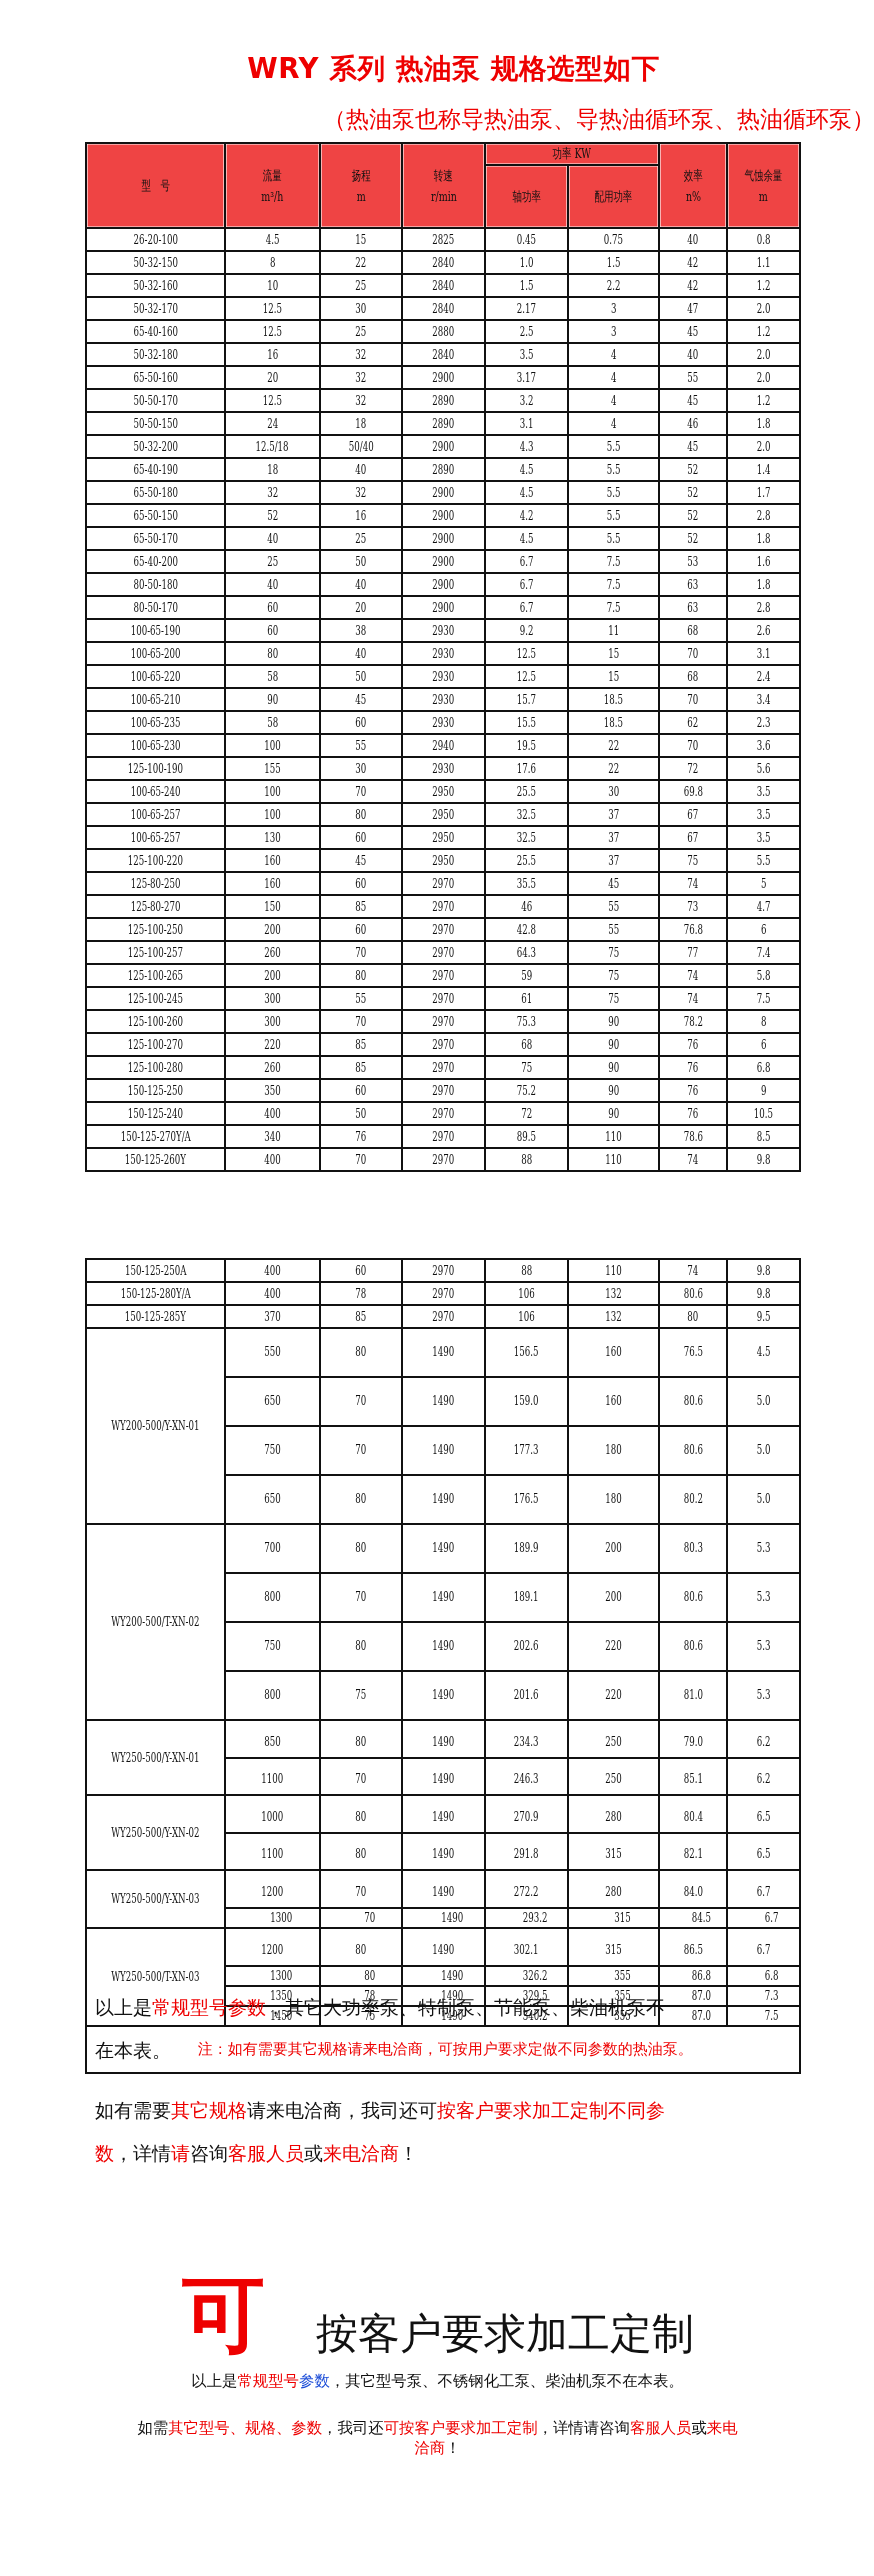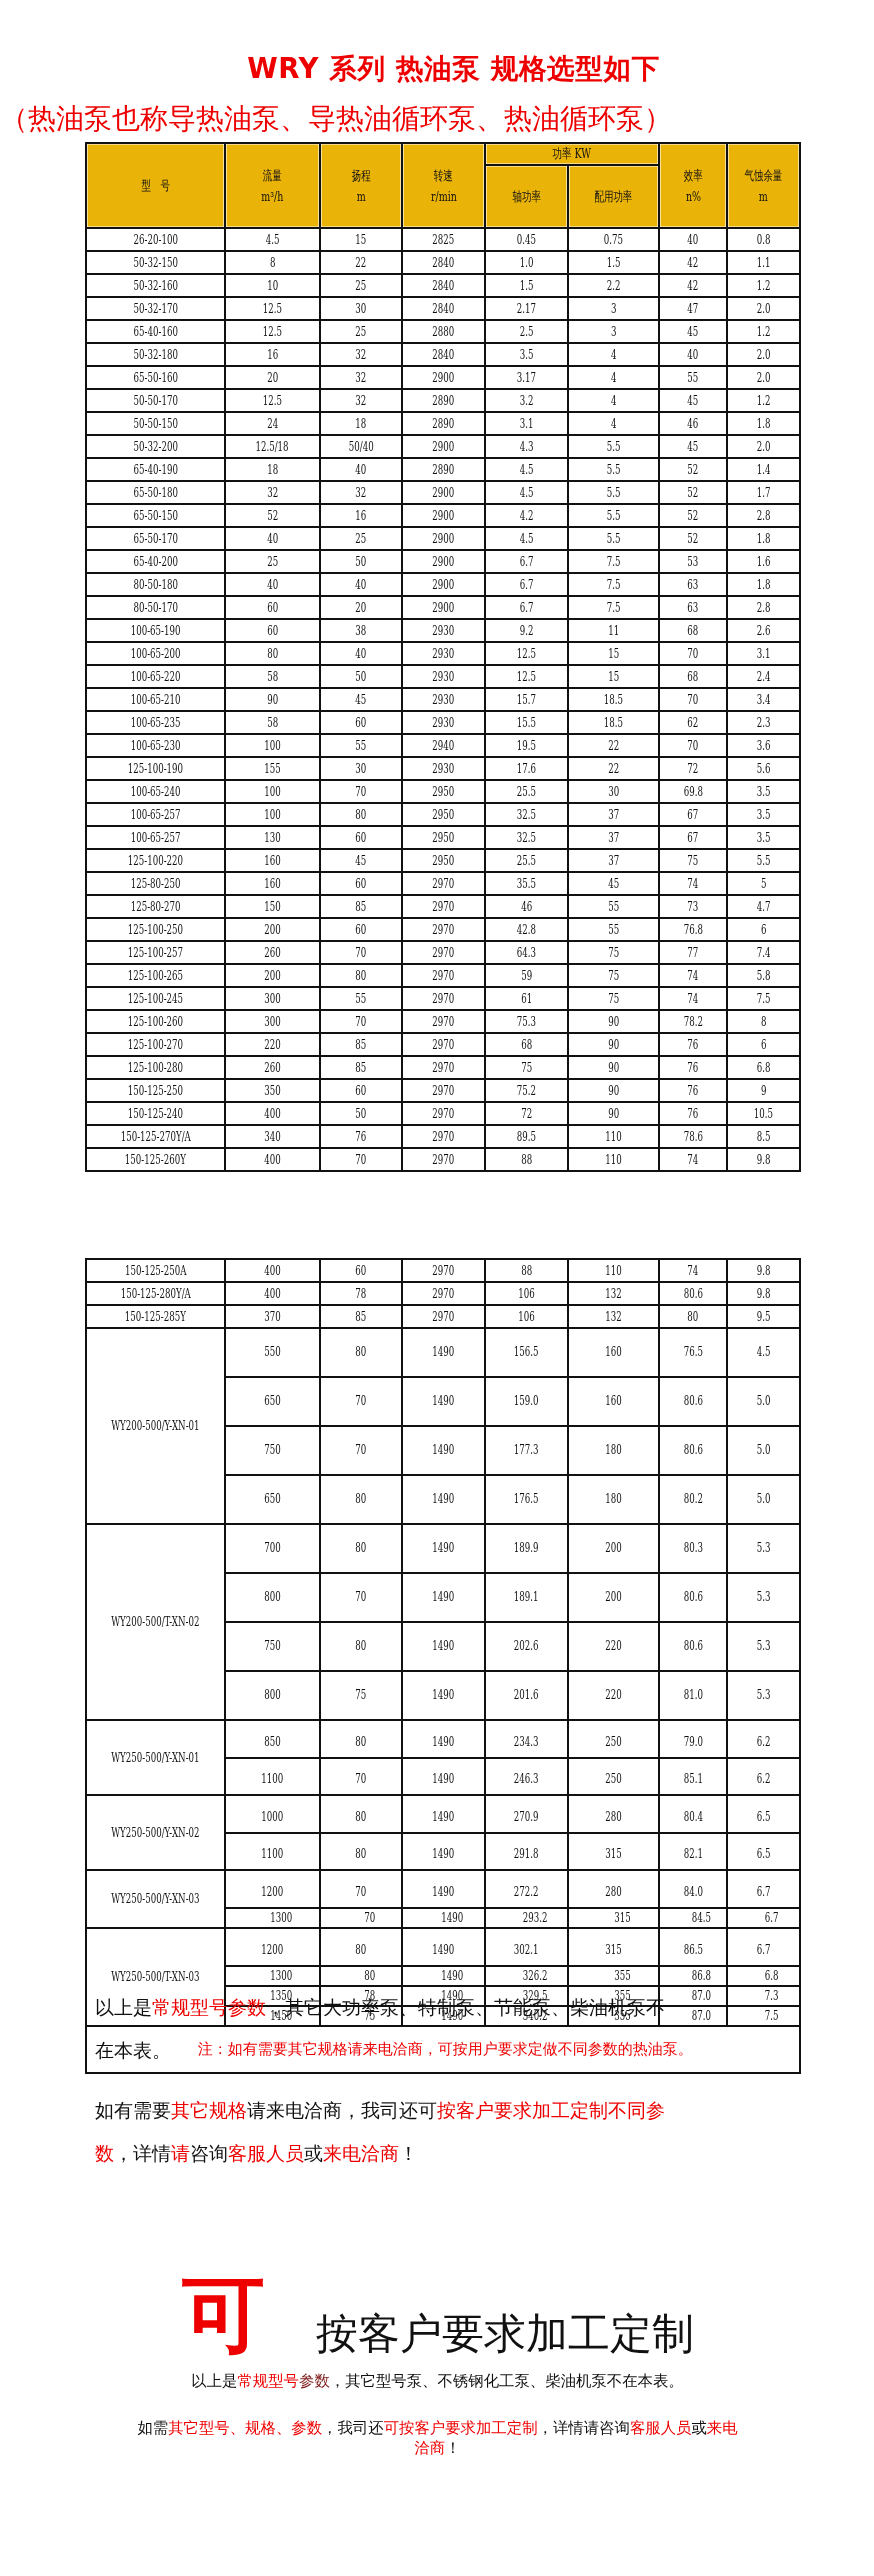--- a/index.html
+++ b/index.html
@@ -2,47 +2,47 @@
 <html style="font-size:8.8px"><head>
 <meta charset="utf-8">
 <style>
   html, body { margin: 0; padding: 0; background: #ffffff; }
   body { width: 875px; height: 2576px; position: relative; overflow: hidden;
          font-family: "DejaVu Serif", "Liberation Serif", serif; color: #111; }
   .abs { position: absolute; }
   .title { left: 16px; width: 875px; top: 51px; text-align: center; color: #ee0000;
            font-family: "DejaVu Sans", "Liberation Sans", sans-serif; font-weight: bold;
            font-size: 27.6px; line-height: 35px; letter-spacing: 0.6px; }
-  .subtitle { left: 0; width: 875px; top: 106px; text-align: left; color: #ee0000;
+  .subtitle { left: 0; width: 875px; top: 106px; text-align: right; color: #ee0000;
            font-family: "DejaVu Sans", "Liberation Sans", sans-serif;
-           font-size: 28px; line-height: 26.5px; }
+           font-size: 23px; line-height: 26.5px; }
   table.spec { position: absolute; left: 85px; width: 714px; border-collapse: separate;
                border-spacing: 0; table-layout: fixed; border: 1.7px double #111; }
   table.spec td { border: 0.6px solid #111; box-shadow: inset 0 0 0 0.6px #fff;
                   outline: 0.6px solid #111; outline-offset: -1.7px;
                   text-align: center; vertical-align: middle; padding: 0;
                   font-size: 12px; font-family: "DejaVu Serif", "Liberation Serif", serif;
                   transform: scaleX(0.78); }
   table.spec td { transform: none; }
   table.spec td .t { display: inline-block; transform: scaleX(0.72); transform-origin: center; white-space: nowrap; }
   table.spec tr.r44 td { height: 21px; }
   table.spec tr.r61 td { height: 30px; vertical-align: bottom; padding-bottom: 17px; }
   table.spec tr.r56 td { height: 27.6px; vertical-align: bottom; padding-bottom: 8px; }
   table.spec tr.r38 td { height: 18px; padding-left: 17px; }
-  table.spec td.head { background: #eab308; font-size: 13.2px; }
+  table.spec td.head { background: #ef4444; font-size: 13.2px; }
   table.spec td.group { vertical-align: middle !important; padding-bottom: 0 !important; }
   #t1 { top: 142px; }
   #t2 { top: 1258px; }
   .hdr-line { display:block; line-height: 21px; }
   .note-cell { text-align: left; color: #ee0000; font-size: 15px !important; height: 45px; padding-left: 4.4px !important; }
   .para { left: 95px; width: 694px; font-size: 19px; line-height: 19px;
           font-family: "DejaVu Sans", "Liberation Sans", sans-serif; }
   .para .ln { display: block; height: 43px; white-space: nowrap; }
   .red { color: #ee0000; }
-  .blue { color: #7f1d1d; }
+  .blue { color: #1d4ed8; }
   .big-ke { left: 182px; top: 2273px; color: #ee0000; font-size: 83px; line-height: 83px;
             font-family: "DejaVu Sans", "Liberation Sans", sans-serif; font-weight: bold; }
   .big-rest { left: 273px; top: 2309px; color: #111; font-size: 42px; line-height: 50px;
               font-family: "DejaVu Sans", "Liberation Sans", sans-serif; margin-left: 43px; }
   .center-line { left: 0; width: 875px; text-align: center; font-size: 15.4px;
                  font-family: "DejaVu Serif", "Liberation Serif", serif; }
 </style>
 </head>
 <body>
 

